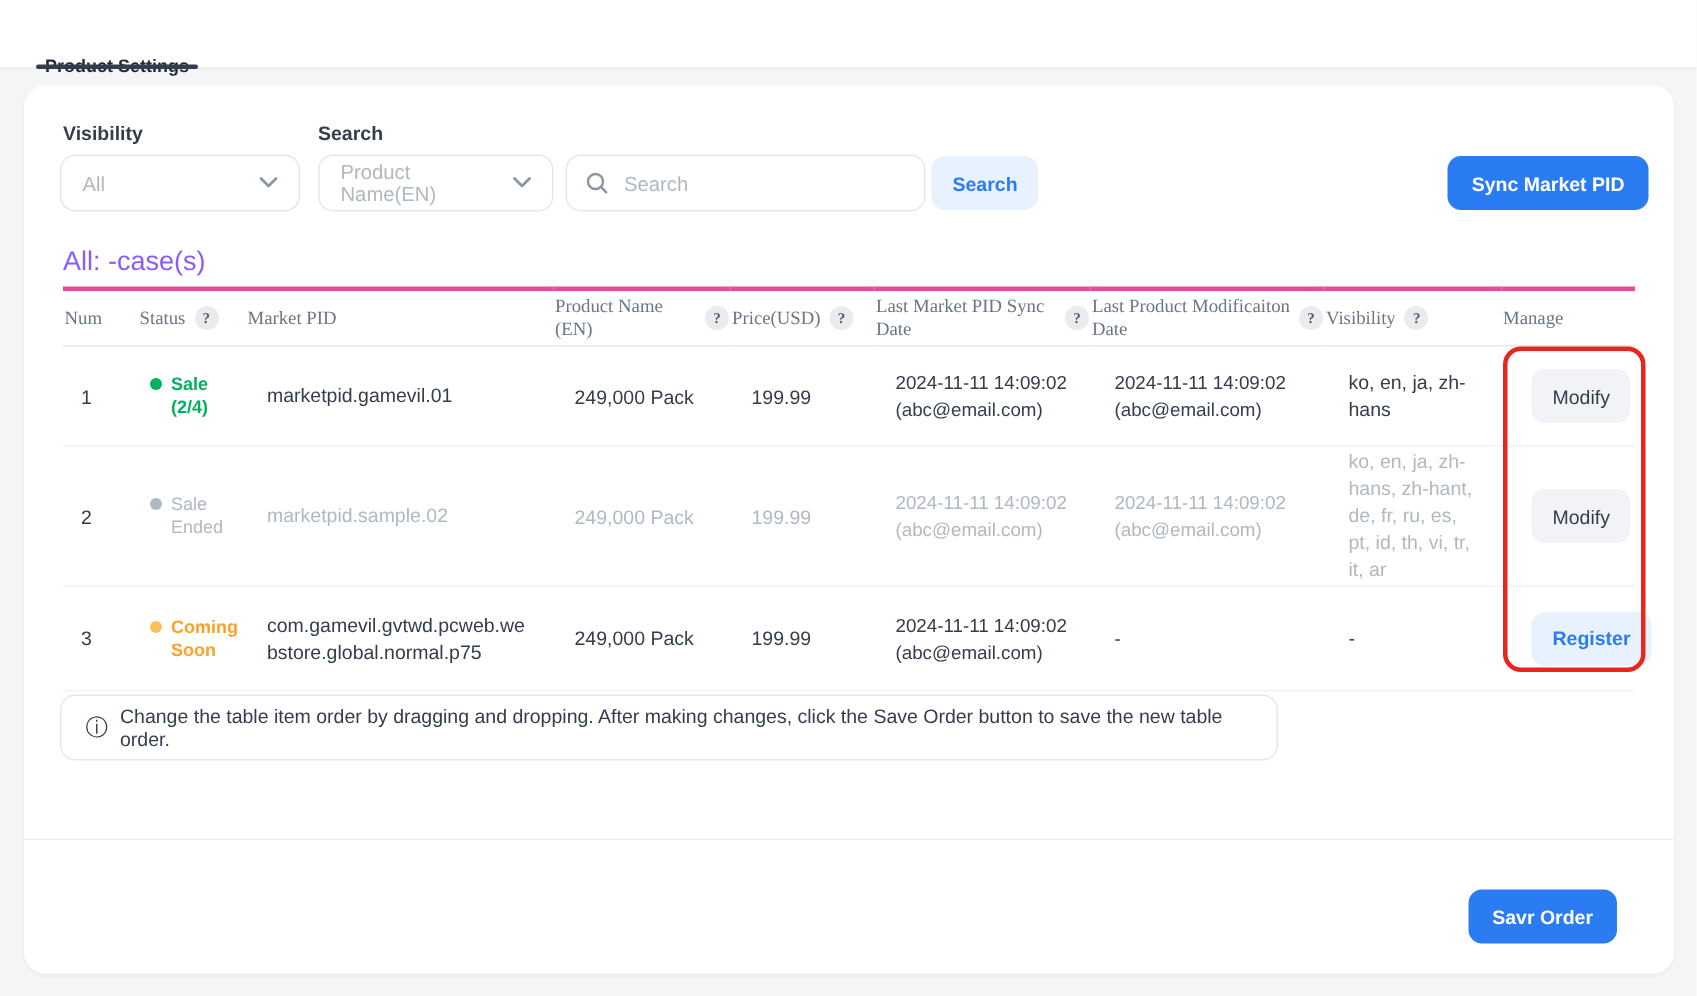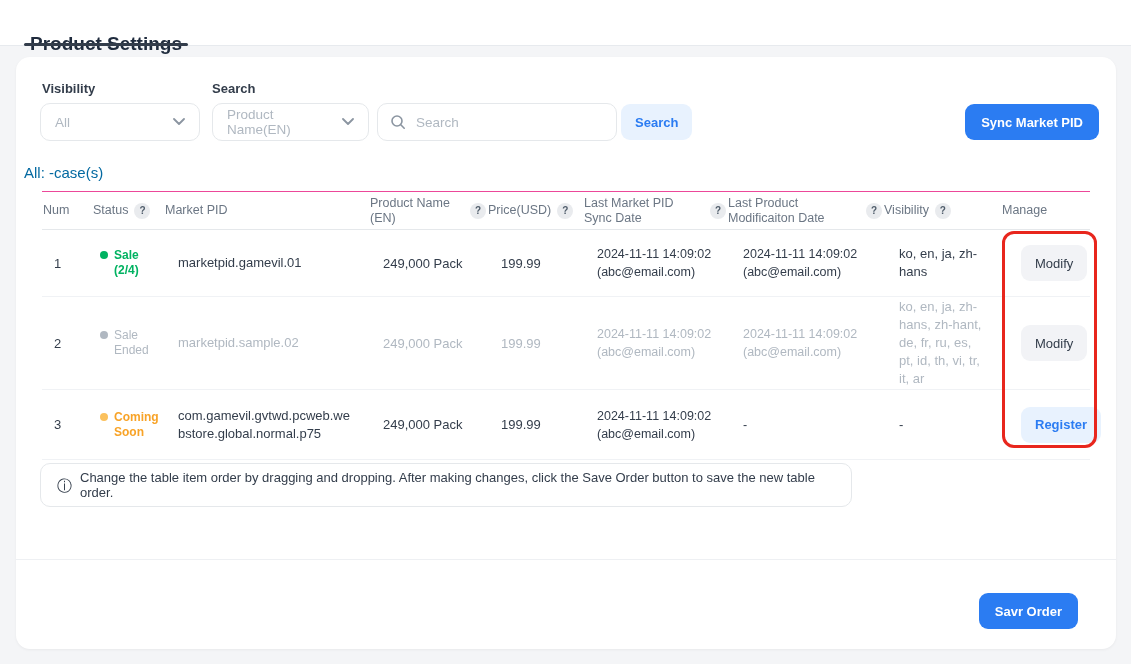--- a/index.html
+++ b/index.html
@@ -10,21 +10,21 @@
     font-family:"Liberation Sans", sans-serif;
     color:#333d4b;
   }
   
   .tabbar {
     position:absolute; top:0; left:0; right:0; height:46px;
     background:#fff; border-bottom:1px solid #e7eaee;
     display:flex; align-items:stretch; padding:0 28px; gap:24px;
   }
   .tab {
-    font-size:19px; color:#8b95a1; display:flex; align-items:center;
+    font-size:12px; color:#8b95a1; display:flex; align-items:center;
     position:relative; cursor:pointer; padding:0 2px;margin-top:43px;
   }
   .tab.active { color:#1f2b3d; font-weight:bold; }
   .tab.active::after {
     content:''; position:absolute; left:-4px; right:-4px; bottom:-1px;
     height:3px; background:#333d4b; border-radius:2px;
   }
   
   .card {
     position:absolute; left:16px; top:57px; width:1100px; height:592px;
@@ -51,25 +51,25 @@
     border:none; outline:none; flex:1; min-width:0;
     font-size:13.5px; color:#333d4b; font-family:inherit; background:transparent;
   }
   .searchbox input::placeholder { color:#b0b8c1; }
   .btn { border:none; border-radius:9px; font-family:inherit; font-size:13px;
          font-weight:bold; cursor:pointer; }
   .btn-search { position:absolute; left:605px; top:47px; height:36px;
     padding:0 14px; background:#e8f2fe; color:#2b7cf2; }
   .btn-sync { position:absolute; right:17px; top:47px; height:36px;
     padding:0 16px; background:#2b7cf2; color:#fff; }
-  .summary { position:absolute; left:8px; top:107px; font-size:15px; color:#0369a1; }
+  .summary { position:absolute; left:26px; top:107px; font-size:18px; color:#8b5cf6; }
   
   .table-wrap { position:absolute; left:26px; top:134px; width:1048px; }
   table { border-collapse:collapse; table-layout:fixed; width:1048px; }
-  thead tr { border-top:1px solid #ec4899; border-bottom:1px solid #e5e8eb; }
+  thead tr { border-top:3px solid #ec4899; border-bottom:1px solid #e5e8eb;font-family:Liberation Serif, serif; }
   th { height:38px; font-size:12.5px; color:#6b7684; font-weight:normal;
        text-align:left; vertical-align:middle; line-height:15px; }
   .th-wrap { display:flex; align-items:center; gap:6px; }
   .help {
     width:16px; height:16px; border-radius:50%; background:#e9ebee; color:#505d6b;
     font-size:10px; font-weight:bold; display:inline-flex; align-items:center;
     justify-content:center; flex:none; cursor:pointer;
   }
   tbody tr { border-bottom:1px solid #f0f2f5; }
   td { vertical-align:middle; font-size:13px; color:#333d4b; }

